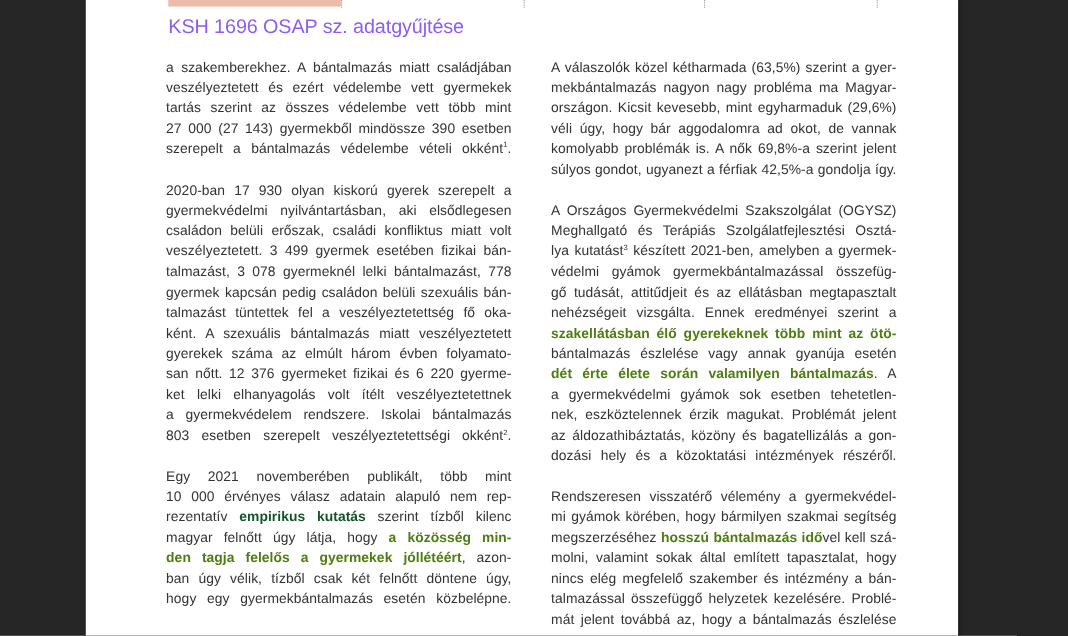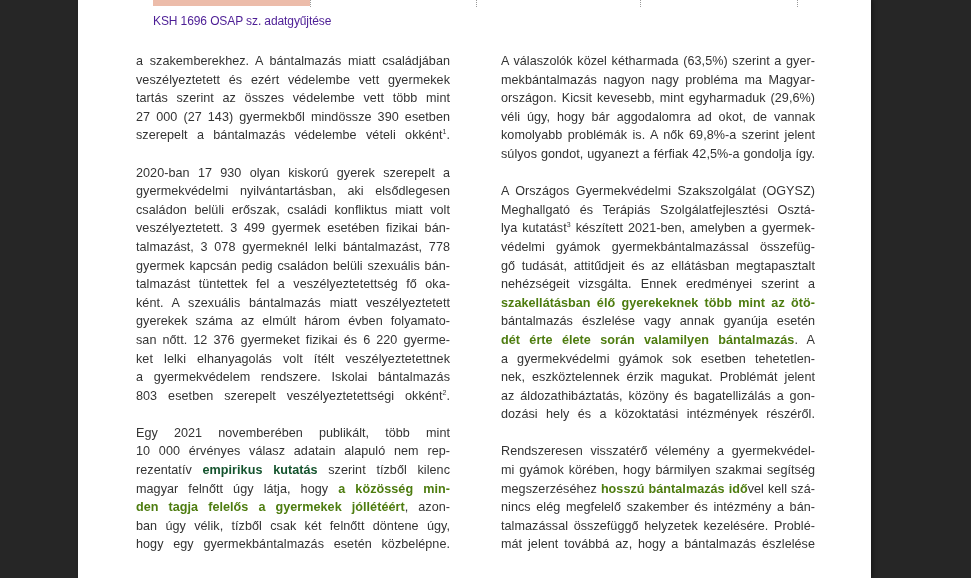--- a/index.html
+++ b/index.html
@@ -17,29 +17,29 @@
   .accent-bar {
     position: absolute; left: 75px; top: 0; width: 157px; height: 6px;
     background: #ecbcaa;
   }
   .tick {
     position: absolute; top: 0; width: 1px; height: 7px;
     border-left: 1px dotted #9a9a9a;
   }
   .running-head {
     position: absolute; left: 75px; top: 14px;
-    font-size: 12px; color: #4c1d95; letter-spacing: -0.1px;
+    font-size: 18px; color: #8b5cf6; letter-spacing: -0.1px;
   }
   .col {
     position: absolute; top: 52px; width: 314px;
     font-size: 12.6px; line-height: 18.6px; color: #333;
     text-align: justify; hyphens: manual;
     letter-spacing: 0.05px;
   }
-  .col.left { left: 58px; }
+  .col.left { left: 73px; }
   .col.right { left: 423px; }
   .col p { margin: 0 0 18.6px 0; }
   .col p.last { margin-bottom: 16px; }
   b { font-weight: bold; color: #4d7c0f; }
   .red { color: #14532d; font-weight: bold; }
   sup { font-size: 7px; line-height: 0; vertical-align: 5px; }
   .line { display: block; text-align: justify; text-align-last: justify; white-space: nowrap; }
 </style>
 </head>
 <body>
@@ -108,18 +108,19 @@
       <span class="line"><b>dét érte élete során valamilyen bántalmazás</b><span>. A</span></span>
       <span class="line">a gyermekvédelmi gyámok sok esetben tehetetlen-</span>
       <span class="line">nek, eszköztelennek érzik magukat. Problémát jelent</span>
       <span class="line">az áldozathibáztatás, közöny és bagatellizálás a gon-</span>
       <span class="line">dozási hely és a közoktatási intézmények részéről.</span>
     </p>
     <p class="last">
       <span class="line">Rendszeresen visszatérő vélemény a gyermekvédel-</span>
       <span class="line">mi gyámok körében, hogy bármilyen szakmai segítség</span>
       <span class="line"><span>megszerzéséhez </span><b>hosszú bántalmazás idő</b><span>vel kell szá-</span></span>
+      <span class="line">molni, valamint sokak által említett tapasztalat, hogy</span>
       <span class="line">nincs elég megfelelő szakember és intézmény a bán-</span>
       <span class="line">talmazással összefüggő helyzetek kezelésére. Problé-</span>
       <span class="line">mát jelent továbbá az, hogy a bántalmazás észlelése</span>
     </p>
   </div>
 </div>
 
 </body></html>

